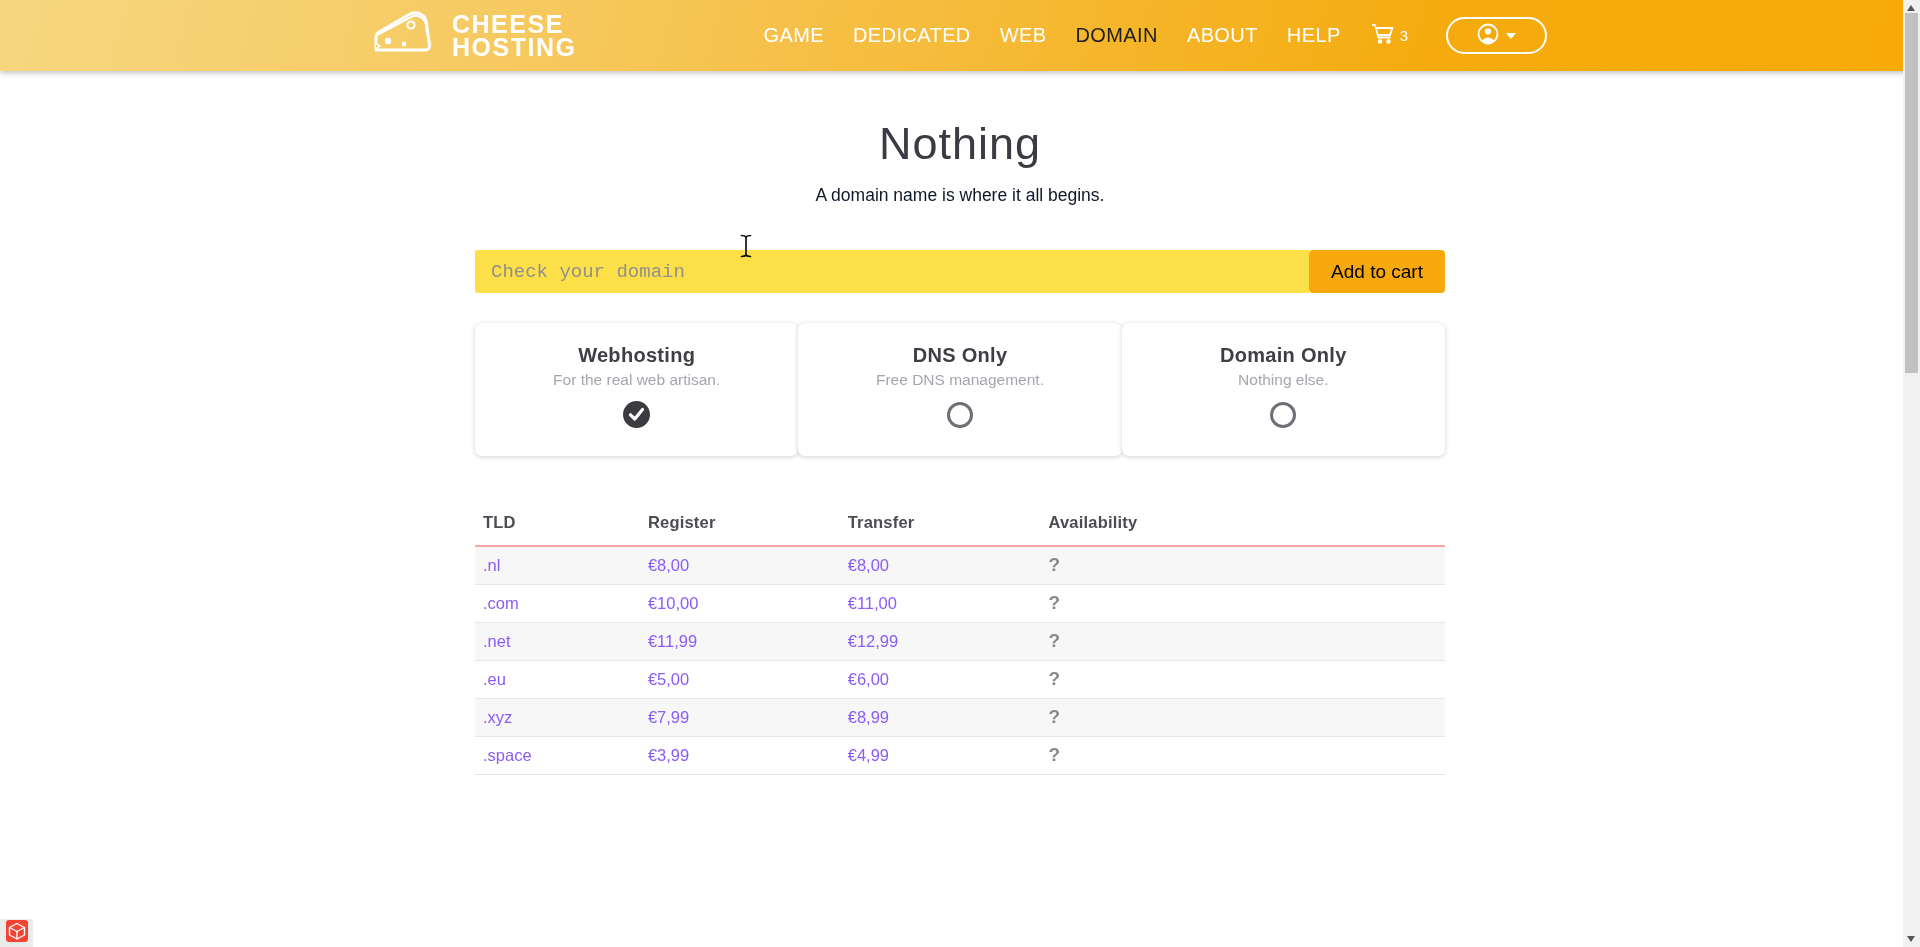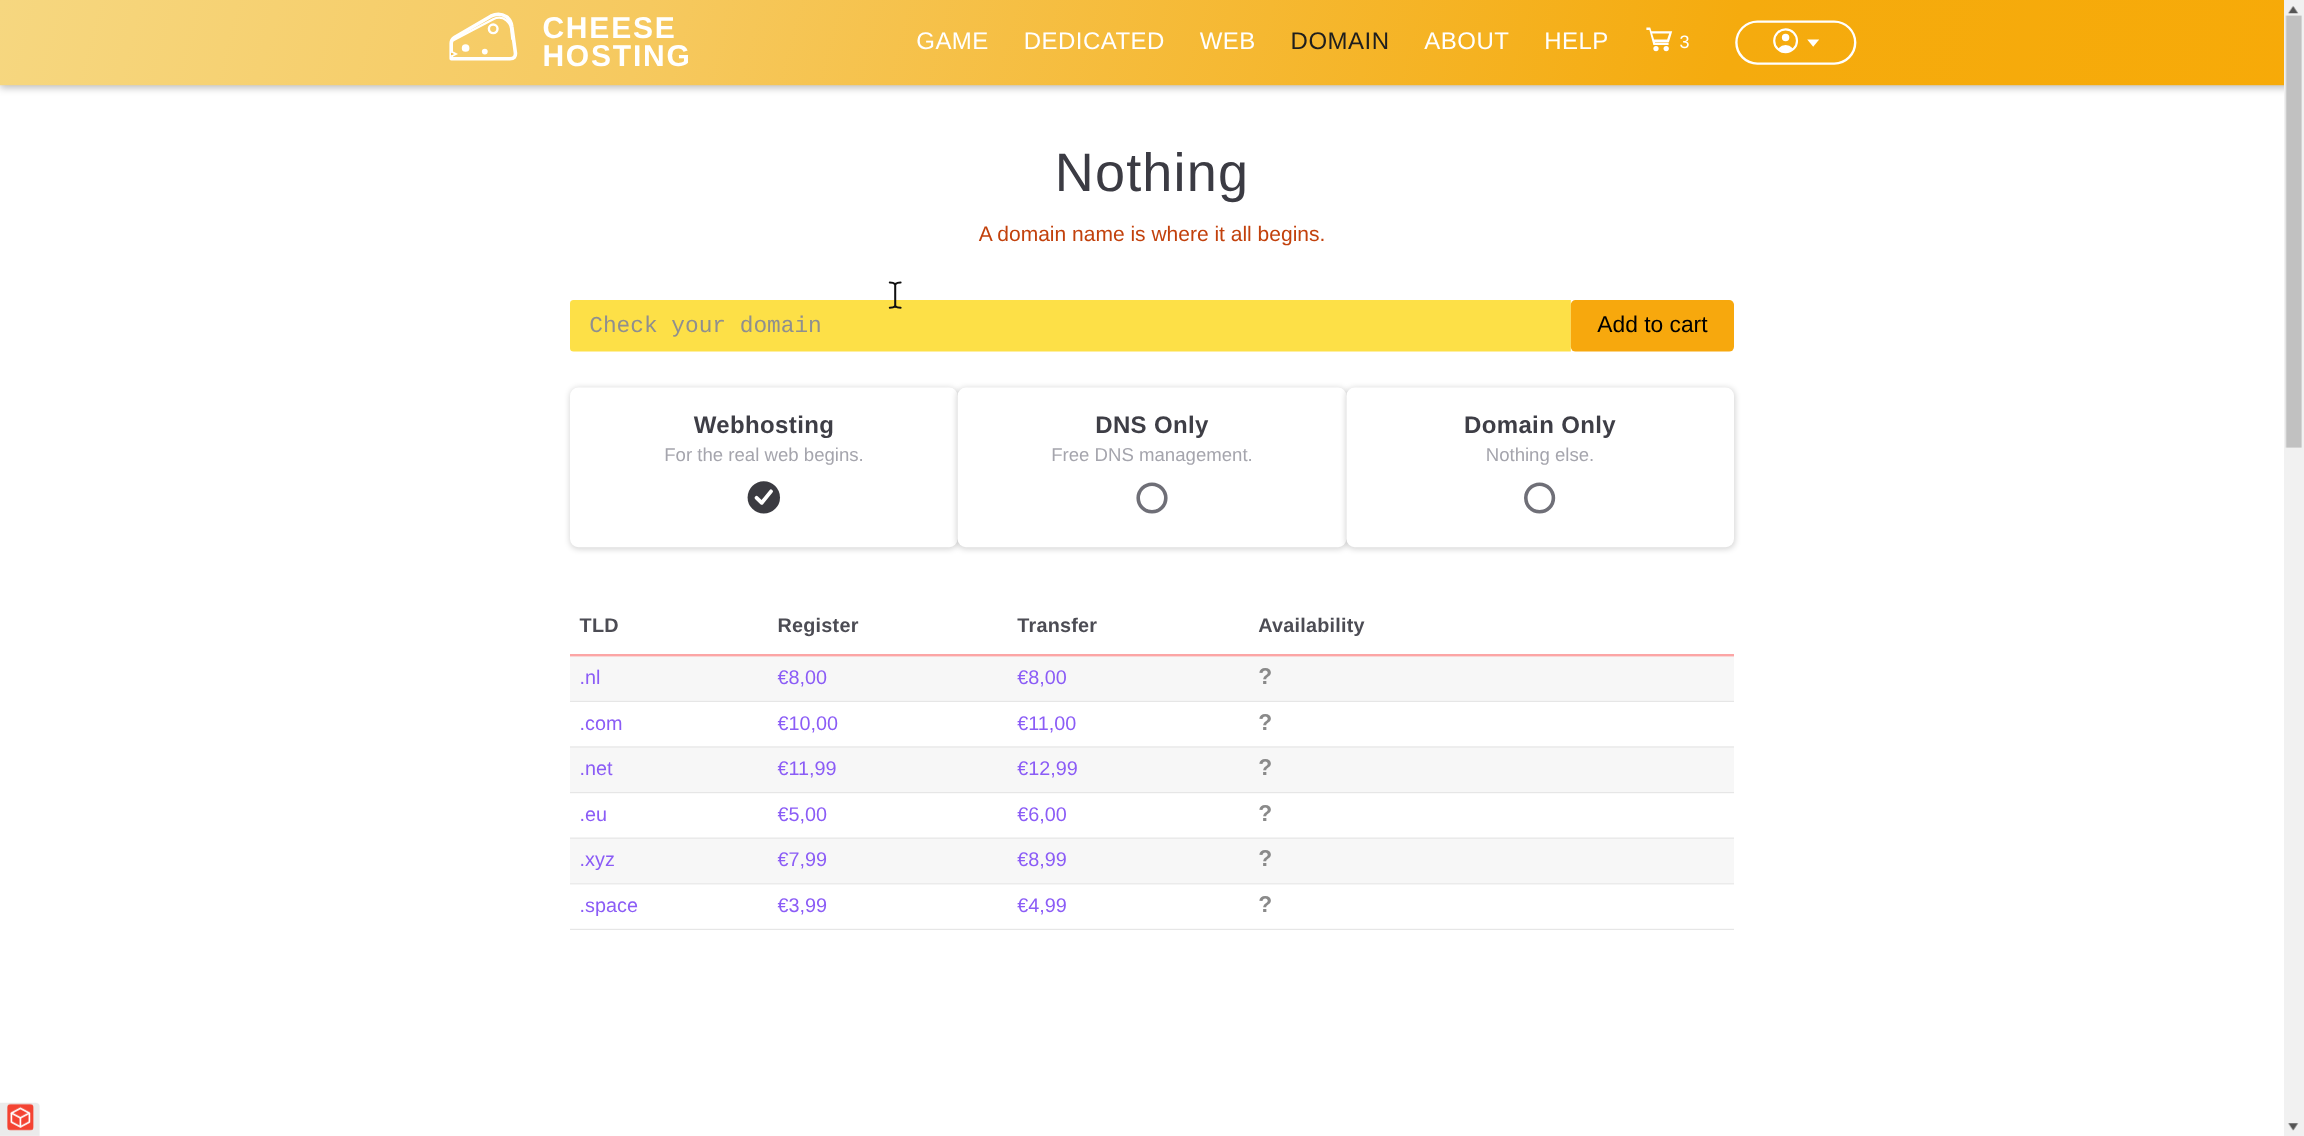--- a/index.html
+++ b/index.html
@@ -27,21 +27,21 @@
   .account-btn {
     margin-left:9px; width:101px; height:37px; border:2px solid #fff; border-radius:19px;
     display:flex; align-items:center; justify-content:center; gap:7px;
     background:transparent; cursor:pointer;
   }
   .caret-down { width:0; height:0; border-left:5px solid transparent; border-right:5px solid transparent; border-top:6px solid #fff; }
 
   
   .container { width:970px; margin:0 auto; }
   .page-title { text-align:center; margin:47px 0 0; font-size:45px; font-weight:300; color:#3b3b43; letter-spacing:1px; }
-  .page-subtitle { text-align:center; font-size:17.5px; color:#c2410c; margin-top:15px; }
+  .page-subtitle { text-align:center; font-size:17.5px; color:#0f172a; margin-top:15px; }
 
   
   .search-row { display:flex; margin-top:44px; height:43px; }
   .search-input {
     flex:1; background:#fde047; border:none; outline:none; padding:0 16px;
     font-size:19px; color:#555; border-radius:3px 0 0 3px; font-family:Liberation Mono, monospace;
   }
   .search-input::placeholder { color:#8f8f8f; }
   .add-btn {
     width:136px; background:#f7a80d; color:#000000; font-size:19px; border:none;
@@ -155,21 +155,21 @@
   <p class="page-subtitle">A domain name is where it all begins.</p>
 
   <div class="search-row">
     <input class="search-input" type="text" placeholder="Check your domain" style="">
     <button class="add-btn">Add to cart</button>
   </div>
 
   <div class="cards">
     <div class="card">
       <h3 class="card-title">Webhosting</h3>
-      <p class="card-sub">For the real web begins.</p>
+      <p class="card-sub">For the real web artisan.</p>
       <div class="radio-checked">
         <svg width="27" height="27" viewBox="0 0 27 27" fill="none">
           <polyline points="7.5,13.8 11.8,18 19.5,8.5" stroke="#fff" stroke-width="3.2" stroke-linecap="round" stroke-linejoin="round"></polyline>
         </svg>
       </div>
     </div>
 
     <div class="card">
       <h3 class="card-title">DNS Only</h3>
       <p class="card-sub">Free DNS management.</p>

